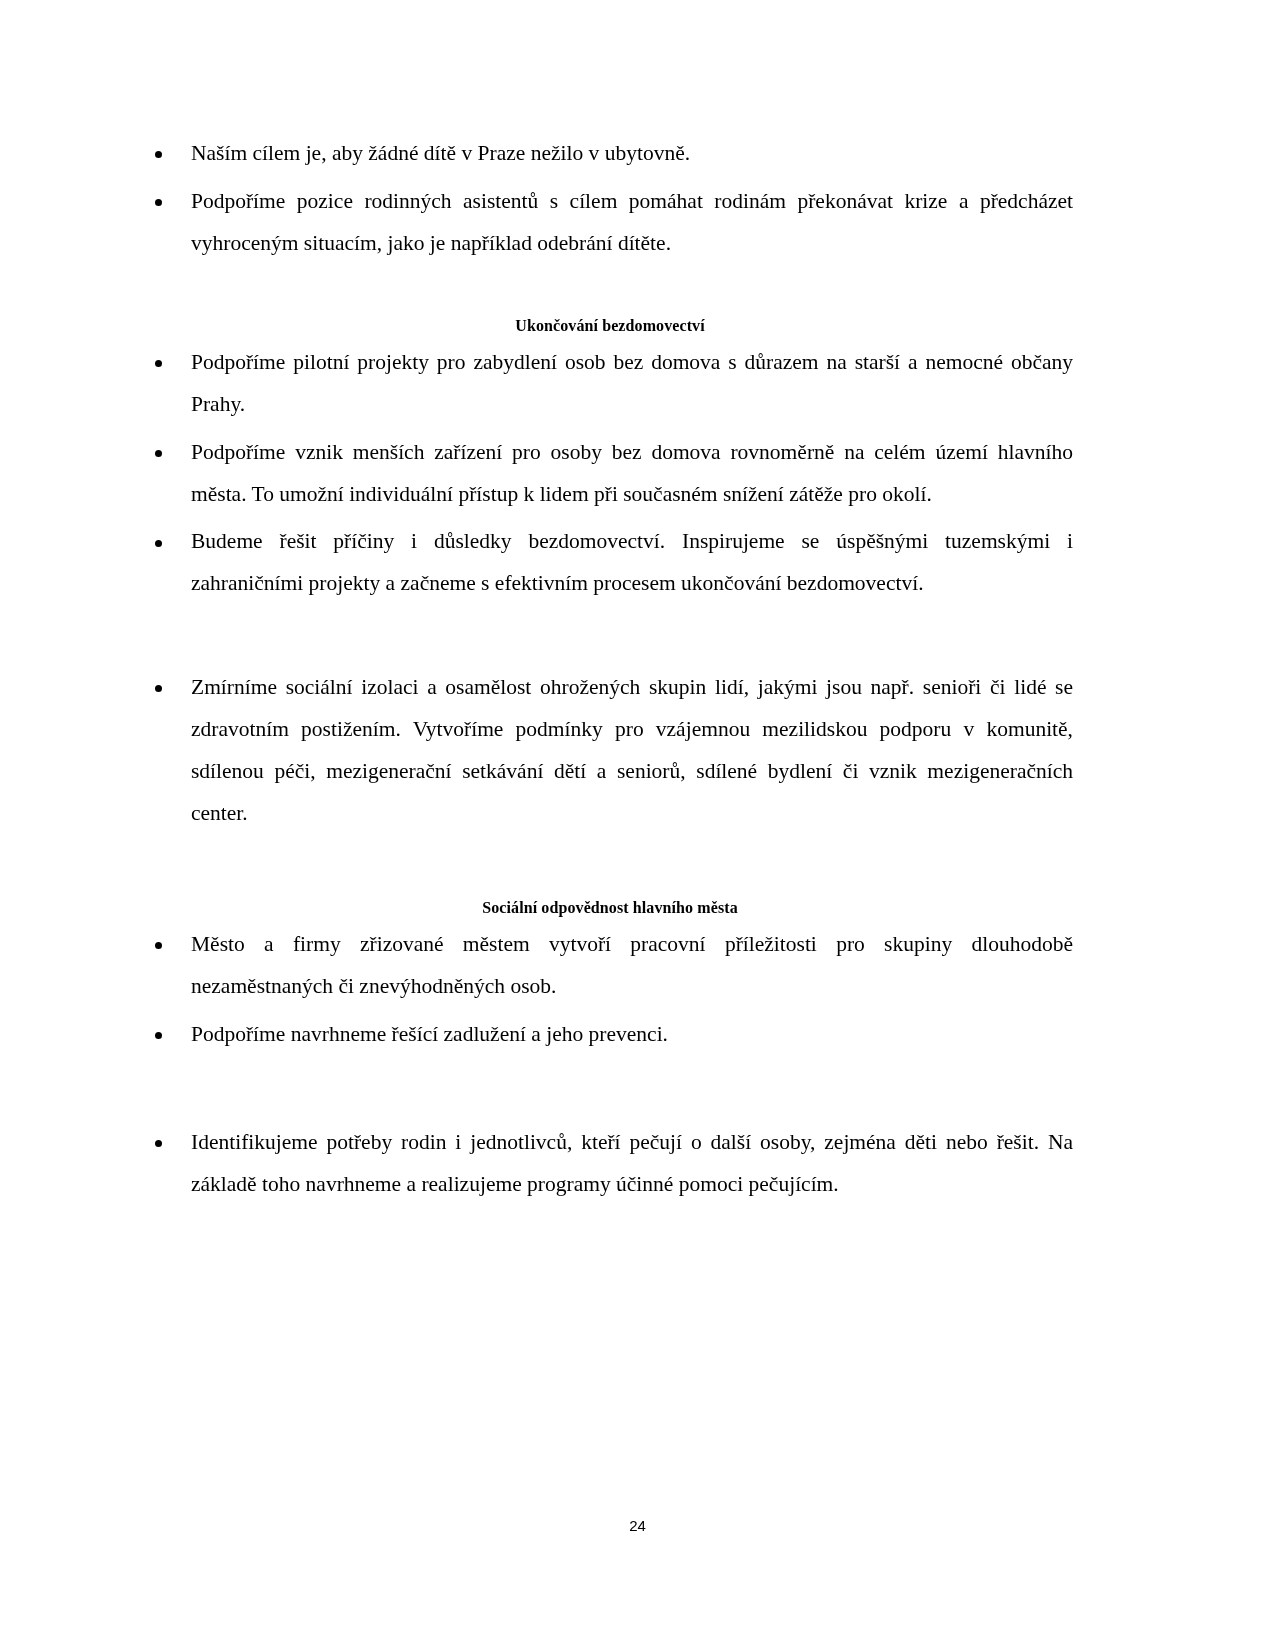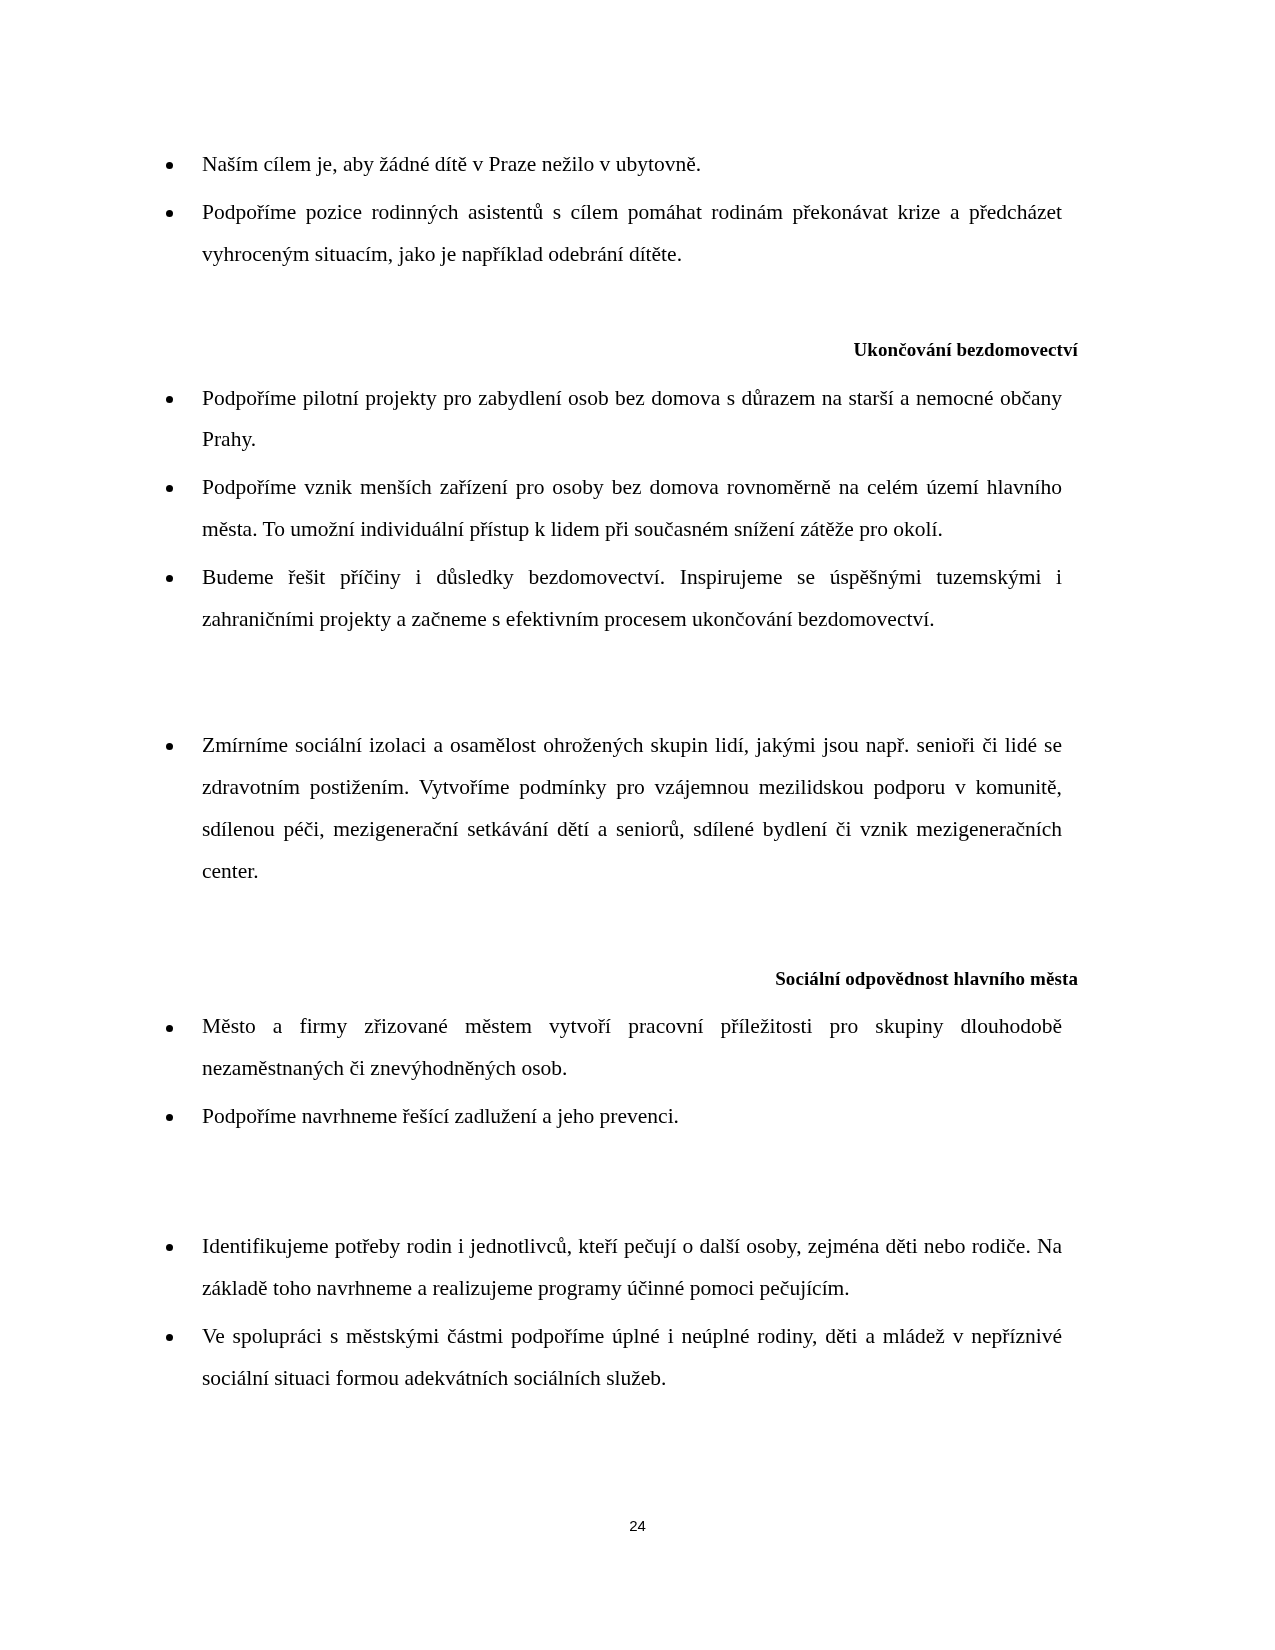--- a/index.html
+++ b/index.html
@@ -25,30 +25,30 @@
     left: 142px;
     top: 128px;
     width: 936px;
   }
   
   .section {
     margin: 0;
   }
   .section-heading {
     font-weight: bold;
-    font-size: 19px;
+    font-size: 16px;
     line-height: 1.25;
     letter-spacing: 0.1px;
     margin: 0 0 6px 0;
-    text-align: right;
+    text-align: center;
   }
   
   ul.bullets {
     list-style: none;
-    margin: 16px;
+    margin: 5px;
     padding: 0;
   }
   ul.bullets > li {
     position: relative;
     padding-left: 44px;
     margin: 0 0 6px 0;
     font-size: 21.5px;
     line-height: 1.95;
     text-align: justify;
     text-justify: inter-word;
@@ -151,25 +151,21 @@
         </li>
       </ul>
     </div>
 
     <div class="gap-after-4"></div>
 
     <div class="section">
       <ul class="bullets">
         <li>
           <span class="bullet-dot"></span>
-          <span class="li-text nojustify">Identifikujeme potřeby rodin i jednotlivců, kteří pečují o další osoby, zejména děti nebo rodiče. Na základě toho navrhneme a realizujeme programy účinné pomoci pečujícím.</span>
-        </li>
-        <li>
-          <span class="bullet-dot"></span>
-          <span class="li-text">Ve spolupráci s městskými částmi podpoříme úplné i neúplné rodiny, děti a mládež v nepříznivé sociální situaci formou adekvátních sociálních služeb.</span>
+          <span class="li-text nojustify">Identifikujeme potřeby rodin i jednotlivců, kteří pečují o další osoby, zejména děti nebo řešit. Na základě toho navrhneme a realizujeme programy účinné pomoci pečujícím.</span>
         </li>
       </ul>
     </div>
 
   </div>
 
   <div class="page-number">24</div>
 </div>
 
 </body></html>

